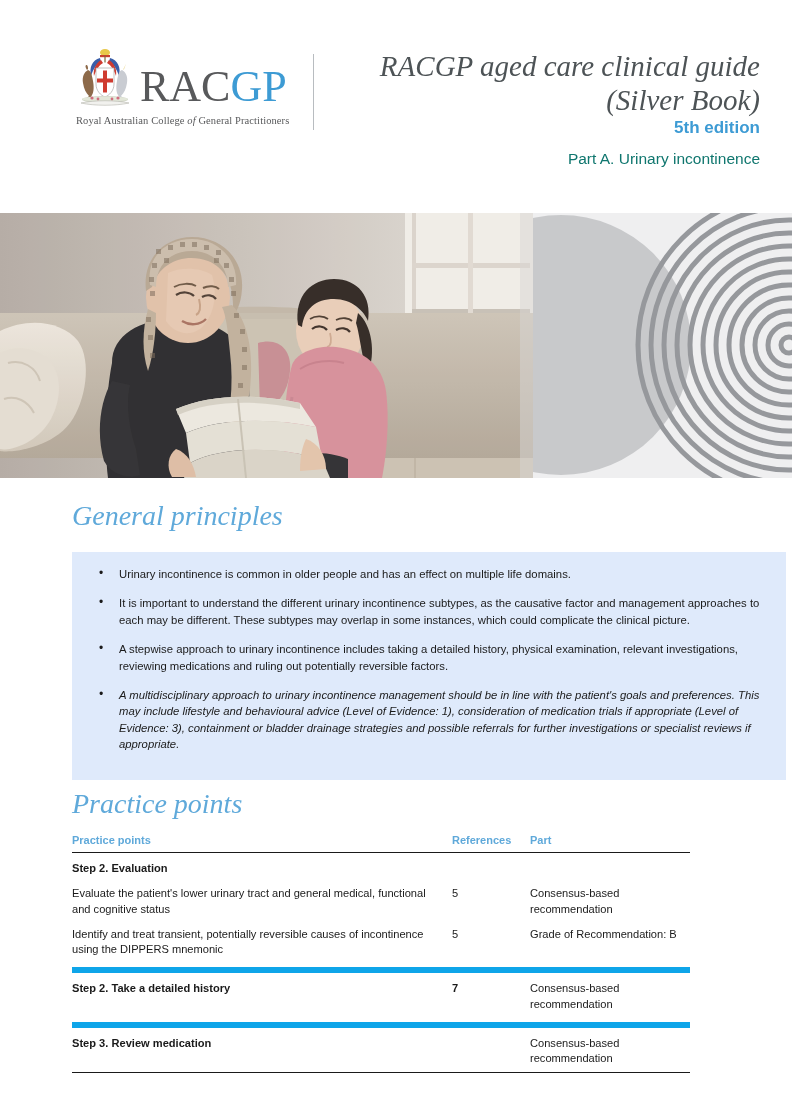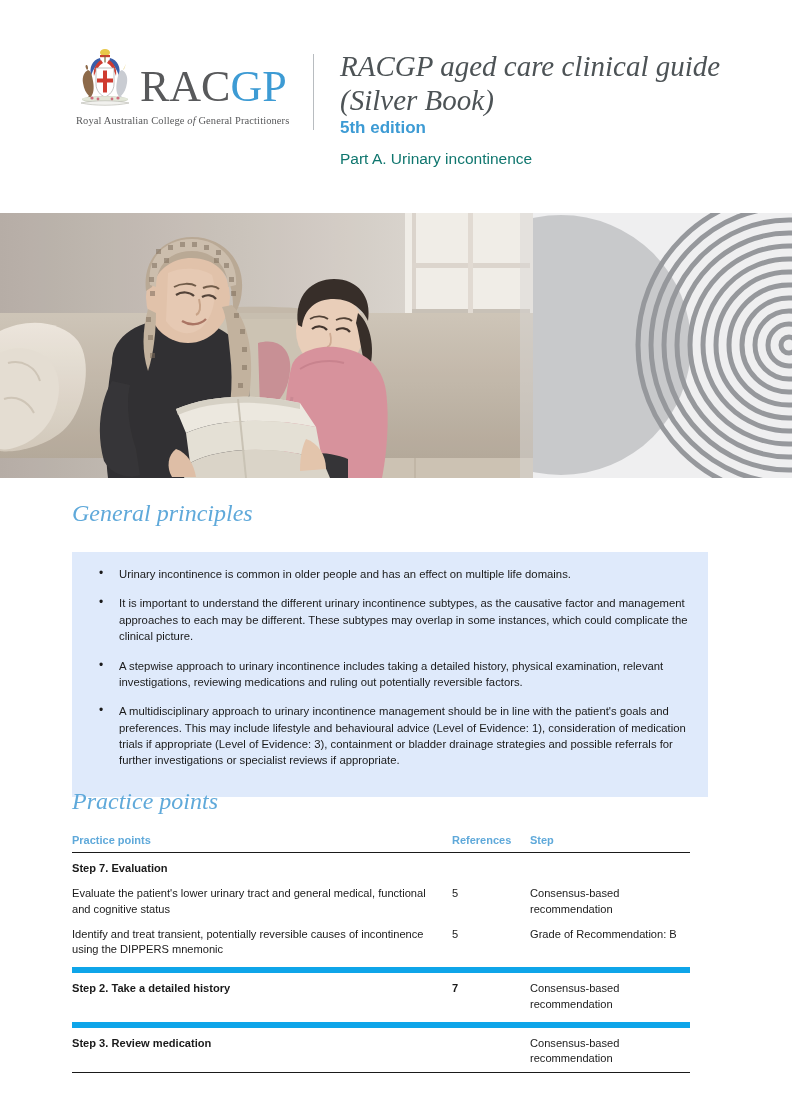--- a/index.html
+++ b/index.html
@@ -21,21 +21,21 @@
   .racgp-word .dark { color: #58595b; }
   .racgp-word .blue { color: #3d9bd4; }
   .logo-tagline {
     margin-top: 7px; font-family: "Liberation Serif", serif;
     font-size: 10.5px; color: #58595b; letter-spacing: 0.1px; white-space: nowrap;
   }
   .logo-tagline i { font-style: italic; }
 
   .divider-v { position: absolute; left: 313px; top: 54px; width: 1px; height: 76px; background: #b8bcc0; }
 
-  .title-block { position: absolute; left: 340px; top: 50px; width: 420px; }
+  .title-block { position: absolute; left: 340px; top: 50px; width: 420px; text-align: right; }
   .doc-title {
     font-family: "Liberation Serif", serif; font-style: italic;
     font-size: 29px; line-height: 1.17; color: #4d5356; font-weight: 400;
   }
   .doc-edition {
     font-size: 17px; font-weight: bold; color: #3d9bd4;
     font-family: "Liberation Sans", sans-serif;
   }
   .doc-part {
     margin-top: 12px; font-size: 15.5px; color: #0f766e;
@@ -47,34 +47,34 @@
 
   .photo { position: absolute; left: 0; top: 0; width: 533px; height: 265px; overflow: hidden; background: #bdb5ae; }
   .photo svg { display: block; width: 533px; height: 265px; }
 
   .deco { position: absolute; left: 533px; top: 0; width: 259px; height: 265px; background: #efeff0; overflow: hidden; }
   .deco svg { display: block; width: 259px; height: 265px; }
 
   
   .sec-heading {
     font-family: "Liberation Serif", serif; font-style: italic; font-weight: 400;
-    font-size: 24px; color: #5fa9da;
+    font-size: 28px; color: #5fa9da;
   }
   #general-heading { position: absolute; left: 72px; top: 500px; }
 
   .principles-box {
-    position: absolute; left: 72px; top: 552px; width: 636px;
+    position: absolute; left: 72px; top: 552px; width: 714px;
     background: #dfeafb; padding: 14px 18px 16px 18px;
   }
   .principles-box ul { list-style: none; }
   .principles-box li {
     position: relative; padding-left: 29px; margin-bottom: 13px;
     font-size: 11.3px; line-height: 1.45; color: #1a1a1a;
   }
-  .principles-box li:last-child { margin-bottom: 12px; }
+  .principles-box li:last-child { margin-bottom: 12px; font-style: italic; }
   .principles-box li::before {
     content: "\2022"; position: absolute; left: 9px; top: -1px;
     font-size: 12px; color: #1a1a1a;
   }
 
   
   #practice-heading { position: absolute; left: 72px; top: 788px; }
 
   .pp-table { position: absolute; left: 72px; top: 834px; width: 618px; }
   .pp-table table { width: 100%; border-collapse: collapse; }
@@ -325,26 +325,26 @@
     <table>
       <colgroup>
         <col class="col-pp">
           <col class="col-ref">
           <col class="col-grade">
       </colgroup>
       <thead>
         <tr>
           <th>Practice points</th>
           <th class="c-ref">References</th>
-          <th class="c-grade">Step</th>
+          <th class="c-grade">Part</th>
         </tr>
       </thead>
       <tbody>
         <tr class="row-step">
-          <td>Step 7. Evaluation</td>
+          <td>Step 2. Evaluation</td>
           <td class="c-ref"></td>
           <td class="c-grade"></td>
         </tr>
         <tr>
           <td>Evaluate the patient's lower urinary tract and general medical, functional and cognitive status</td>
           <td class="c-ref">5</td>
           <td class="c-grade">Consensus-based recommendation</td>
         </tr>
         <tr class="nopad-b">
           <td>Identify and treat transient, potentially reversible causes of incontinence using the DIPPERS mnemonic</td>

